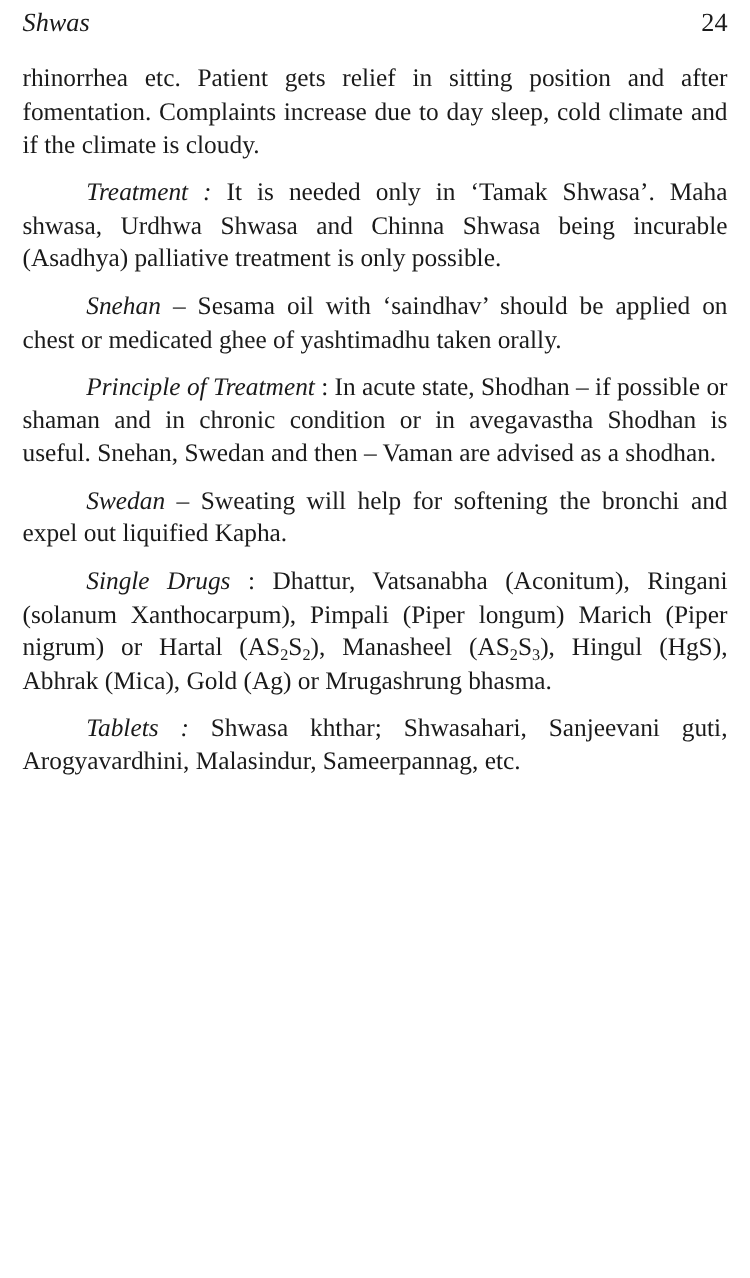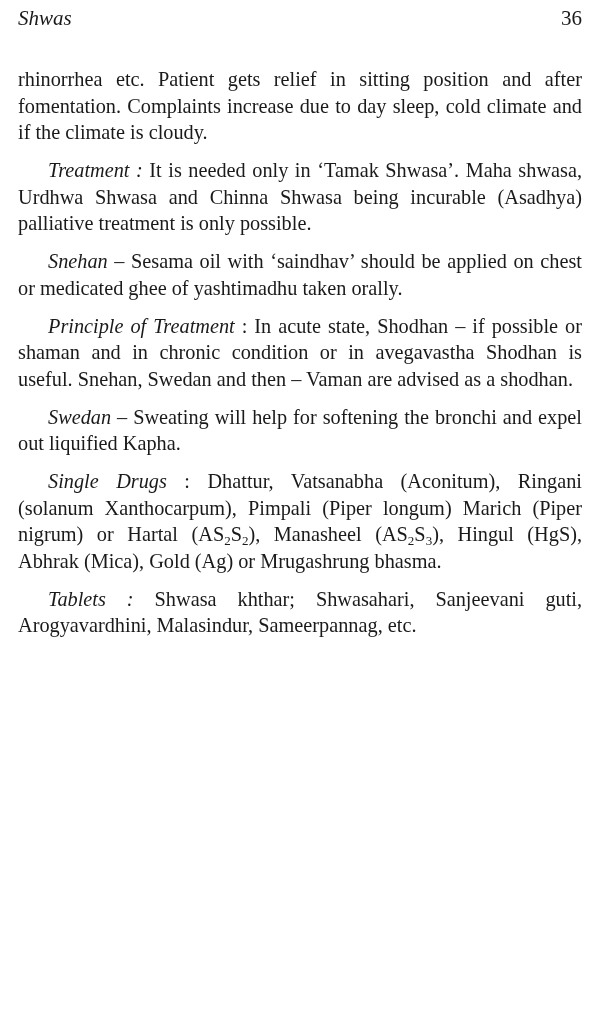--- a/index.html
+++ b/index.html
@@ -4,30 +4,30 @@
 <style>
   html, body { margin: 0; padding: 0; background: #ffffff; }
   body { width: 600px; height: 1022px; overflow: hidden; position: relative;
          font-family: "Liberation Serif", "DejaVu Serif", serif; color: #1a1a1a; }
   .header { position: absolute; top: 6px; left: 18px; right: 18px; height: 30px;
             display: flex; justify-content: space-between; align-items: baseline; font-size: 21px; }
   .header .title { font-style: italic; }
   .page { position: absolute; top: 50px; left: 18px; width: 564px; font-size: 20.3px; line-height: 26.5px; }
   p { margin: 0 0 11.5px 0; text-align: justify; }
   p.ind { text-indent: 30px; }
-  p.first { text-indent: 0; margin-top: 16px; }
-  em { font-style: italic; }
+  p.first { text-indent: 0; }
+  em { font-style: italic; margin-left: 21px; }
   sub { font-size: 13px; line-height: 0; vertical-align: -4px; }
 </style>
 </head>
 <body>
 
 <div class="header">
   <span class="title">Shwas</span>
-  <span>36</span>
+  <span>24</span>
 </div>
 
 <div class="page">
   <p class="first"><span>rhinorrhea etc. Patient gets relief in sitting position and after fomentation. Complaints increase due to day sleep, cold climate and if the climate is cloudy.</span></p>
   <p class="ind"><em>Treatment :</em><span> It is needed only in ‘Tamak Shwasa’. Maha shwasa, Urdhwa Shwasa and Chinna Shwasa being incurable (Asadhya) palliative treatment is only possible.</span></p>
   <p class="ind"><em>Snehan</em><span> – Sesama oil with ‘saindhav’ should be applied on chest or medicated ghee of yashtimadhu taken orally.</span></p>
   <p class="ind"><em>Principle of Treatment</em><span> : In acute state, Shodhan – if possible or shaman and in chronic condition or in avega­vastha Shodhan is useful. Snehan, Swedan and then – Vaman are advised as a shodhan.</span></p>
   <p class="ind"><em>Swedan</em><span> – Sweating will help for softening the bronchi and expel out liquified Kapha.</span></p>
   <p class="ind"><em>Single Drugs</em><span> : Dhattur, Vatsanabha (Aconitum), Ringani (solanum Xanthocarpum), Pimpali (Piper longum) Marich (Piper nigrum) or Hartal (AS</span><sub>2</sub><span>S</span><sub>2</sub><span>), Manasheel (AS</span><sub>2</sub><span>S</span><sub>3</sub><span>), Hingul (HgS), Abhrak (Mica), Gold (Ag) or Mrugashrung bhasma.</span></p>
   <p class="ind"><em>Tablets :</em><span> Shwasa khthar; Shwasahari, Sanjeevani guti, Arogyavardhini, Malasindur, Sameerpannag, etc.</span></p>

